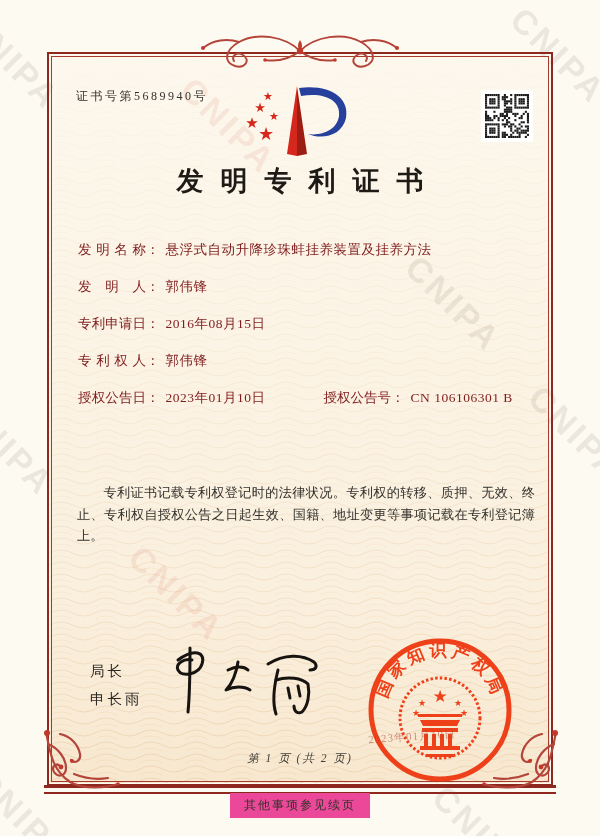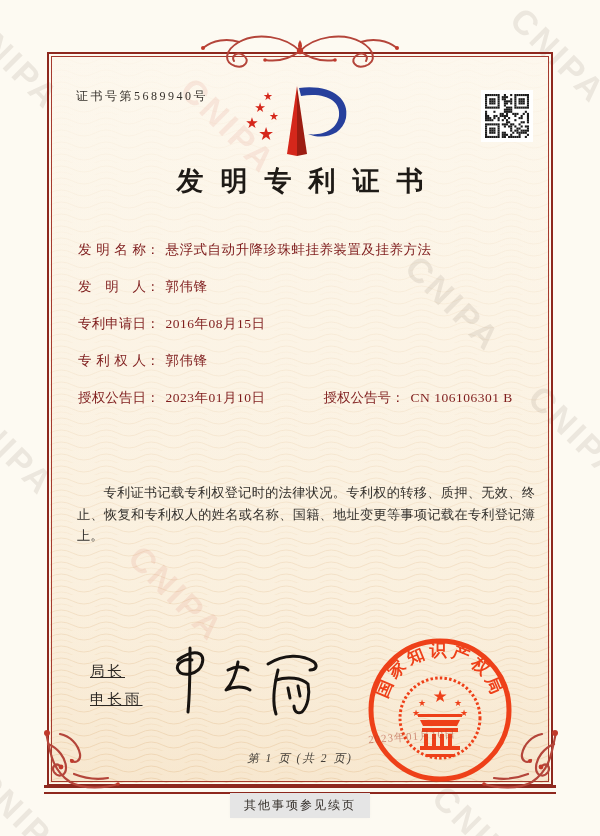--- a/index.html
+++ b/index.html
@@ -60,37 +60,37 @@
   .fvalue{letter-spacing:0.5px;}
   .grant-pair{display:inline-block;margin-left:58px;}
   
   .body-text{
     position:absolute;left:77px;top:482px;width:458px;z-index:4;
     font-size:13.2px;line-height:21.5px;text-align:justify;color:#33302c;
   }
   .body-text p{margin:0 0 2px 0;text-indent:2em;}
   
   .sig-block{position:absolute;left:90px;top:662px;z-index:4;font-size:14.5px;letter-spacing:3px;color:#2c2824;}
-  .sig-block div{margin-bottom:9px;text-decoration:underline;}
+  .sig-block div{margin-bottom:9px;}
   .sig-svg{position:absolute;left:150px;top:640px;z-index:4;}
   
   .seal{position:absolute;left:366px;top:636px;width:148px;height:148px;z-index:5;opacity:0.96;}
   .seal-date{
     position:absolute;left:368px;top:728px;z-index:6;width:120px;
     font-size:11px;color:rgba(176,70,50,0.55);transform:rotate(-4deg);
     letter-spacing:1px;white-space:nowrap;
   }
   
   .page-num{
     position:absolute;left:0;width:600px;top:751px;z-index:4;
     text-align:center;font-size:11.5px;color:#45403a;letter-spacing:2px;font-style:italic;
   }
   .note-box{
     position:absolute;left:50%;transform:translateX(-50%);top:793px;z-index:4;
-    background:#e5e5e5;padding:4px 14px;font-size:12px;letter-spacing:2px;color:#35302b;
+    background:#ec4899;padding:4px 14px;font-size:12px;letter-spacing:2px;color:#35302b;
     box-shadow:0 0 4px rgba(0,0,0,0.03);
   }
   
   .ornament-top{position:absolute;left:195px;top:28px;z-index:3;}
   .corner{position:absolute;z-index:3;}
   .corner.left{left:40px;top:726px;}
   .corner.right{left:482px;top:726px;transform:scaleX(-1);}
 </style>
 </head>
 <body>
@@ -431,21 +431,21 @@
   </div>
   <div class="frow">
     <span class="flabel">专利权人</span><span class="colon">：</span><span class="fvalue">郭伟锋</span>
   </div>
   <div class="frow">
     <span class="flabel">授权公告日</span><span class="colon">：</span><span class="fvalue">2023年01月10日</span><span class="grant-pair"><span>授权公告号</span><span class="colon">：</span><span class="fvalue">CN 106106301 B</span></span>
   </div>
 </div>
 
 <div class="body-text">
-  <p>专利证书记载专利权登记时的法律状况。专利权的转移、质押、无效、终止、恢复和专利权人的姓名或名称、国籍、地址变更等事项记载在专利登记簿上。</p>
+  <p>专利证书记载专利权登记时的法律状况。专利权的转移、质押、无效、终止、专利权自授权公告之日起生效、国籍、地址变更等事项记载在专利登记簿上。</p>
 </div>
 
 <div class="sig-block">
   <div>局长</div>
   <div>申长雨</div>
 </div>
 <svg class="sig-svg" width="180" height="86" viewBox="0 0 180 86">
   <g fill="none" stroke="#171310" stroke-width="3" stroke-linecap="round" stroke-linejoin="round">
     <path d="M28 20 C 44 8, 56 12, 52 24 C 49 34, 32 38, 28 30 C 25 24, 34 18, 42 20"></path>
     <path d="M40 8 C 40 28, 40 52, 38 72"></path>

